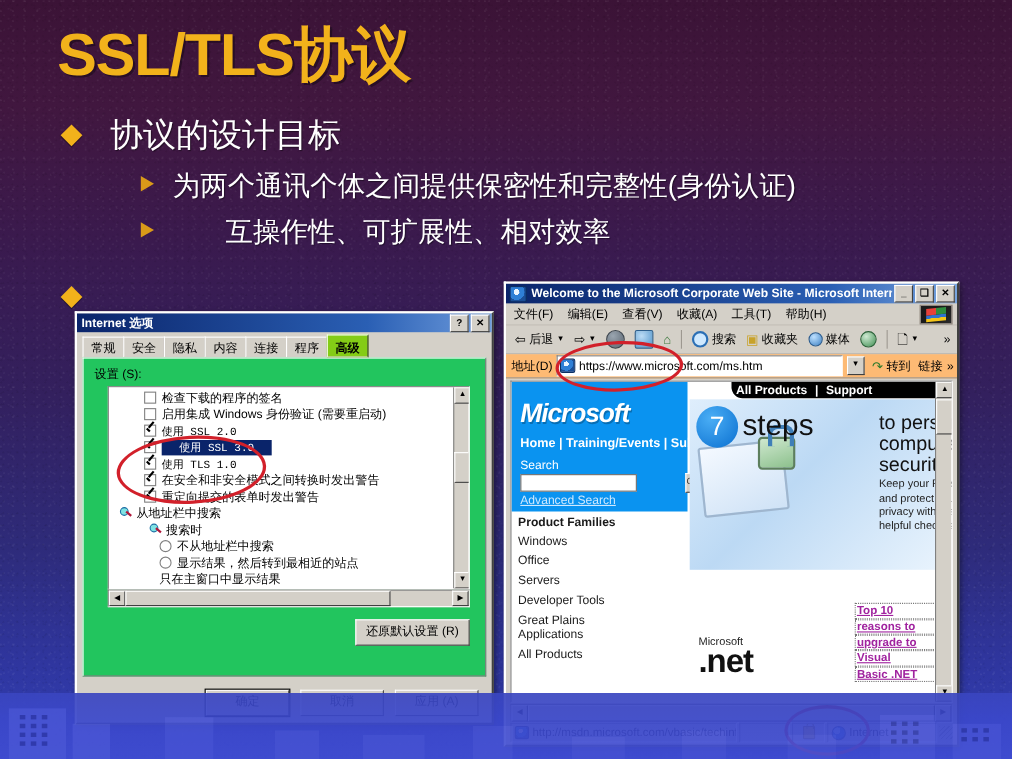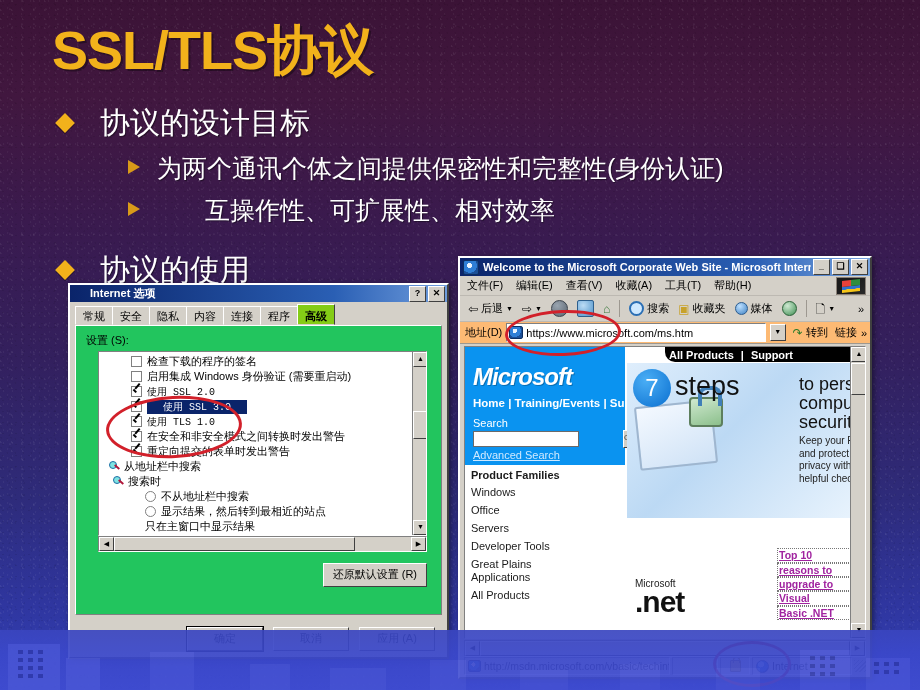--- a/index.html
+++ b/index.html
@@ -66,21 +66,21 @@
     background:#d4d0c8;border:2px solid;
     border-color:#ffffff #404040 #404040 #ffffff;
     box-shadow:2px 2px 6px rgba(0,0,0,.45);
     font-size:11px;color:#000;
   }
   #ieopt .tbar{
     height:17px;background:linear-gradient(90deg,#0a246a 0%,#2a5fb4 70%,#6f9ddd 100%);
     display:flex;align-items:center;padding:0 2px 0 4px;color:#fff;
     font-weight:bold;font-size:11px;
   }
-  #ieopt .tbar .tt{flex:1;white-space:nowrap;margin-left:16px;}
+  #ieopt .tbar .tt{flex:1;white-space:nowrap;}
   .sysbtn{
     width:15px;height:14px;margin-left:2px;background:#d4d0c8;
     border:1px solid;border-color:#ffffff #404040 #404040 #ffffff;
     font-size:9px;color:#000;font-weight:bold;line-height:12px;text-align:center;
     font-family:"Liberation Sans",sans-serif;
   }
   .tabsrow{display:flex;margin:4px 0 0 5px;height:19px;font-size:11px;}
   .tabitem{
     padding:2px 7px 0 7px;background:#d4d0c8;
     border:1px solid;border-color:#ffffff #808080 #d4d0c8 #ffffff;
@@ -95,21 +95,21 @@
     border:1px solid;border-color:#ffffff #808080 #808080 #ffffff;
     position:relative;
   }
   .setlbl{position:absolute;left:10px;top:7px;font-size:11px;}
   .listbox{
     position:absolute;left:22px;top:25px;right:14px;height:183px;background:#fff;
     border:1px solid;border-color:#808080 #ffffff #ffffff #808080;overflow:hidden;
   }
   .row{display:flex;align-items:center;height:15px;padding-left:32px;font-size:11px;white-space:nowrap;}
   .row.ind1{padding-left:10px;}
-  .row.ind2{padding-left:14px;}
+  .row.ind2{padding-left:14px;margin-left:23px;}
   .row.ind3{padding-left:46px;}
   .cb{width:9px;height:9px;background:#fff;border:1px solid #808080;
       margin-right:5px;flex:none;position:relative;}
   .cb.on:after{content:"";position:absolute;left:1px;top:3px;width:4px;height:1.5px;
       background:#000;transform:rotate(45deg);}
   .cb.on:before{content:"";position:absolute;left:3px;top:1px;width:7px;height:1.5px;
       background:#000;transform:rotate(-50deg);transform-origin:left;}
   .rb{width:9px;height:9px;border:1px solid #808080;border-radius:50%;background:#fff;
       margin-right:5px;flex:none;position:relative;}
   .mag{width:11px;height:11px;margin-right:4px;flex:none;position:relative;}
@@ -260,21 +260,20 @@
   <div class="dia" style="left:58px;top:116px;"></div>
   <div class="b1" style="left:100px;top:103px;">协议的设计目标</div>
 
   <div class="arrow" style="left:128px;top:160px;"></div>
   <div class="b2" style="left:157px;top:152px;">为两个通讯个体之间提供保密性和完整性(身份认证)</div>
 
   <div class="arrow" style="left:128px;top:202px;"></div>
   <div class="b2" style="left:157px;top:194px;margin-left:48px;">互操作性、可扩展性、相对效率</div>
 
   <div class="dia" style="left:58px;top:263px;"></div>
-  <div class="b1" style="left:100px;top:250px;">协议的使用</div>
 
   <div id="ieopt">
     <div class="tbar">
       <div class="tt">Internet 选项</div>
       <div class="sysbtn">?</div>
       <div class="sysbtn">✕</div>
     </div>
 
     <div class="tabsrow">
       <div class="tabitem">常规</div>

